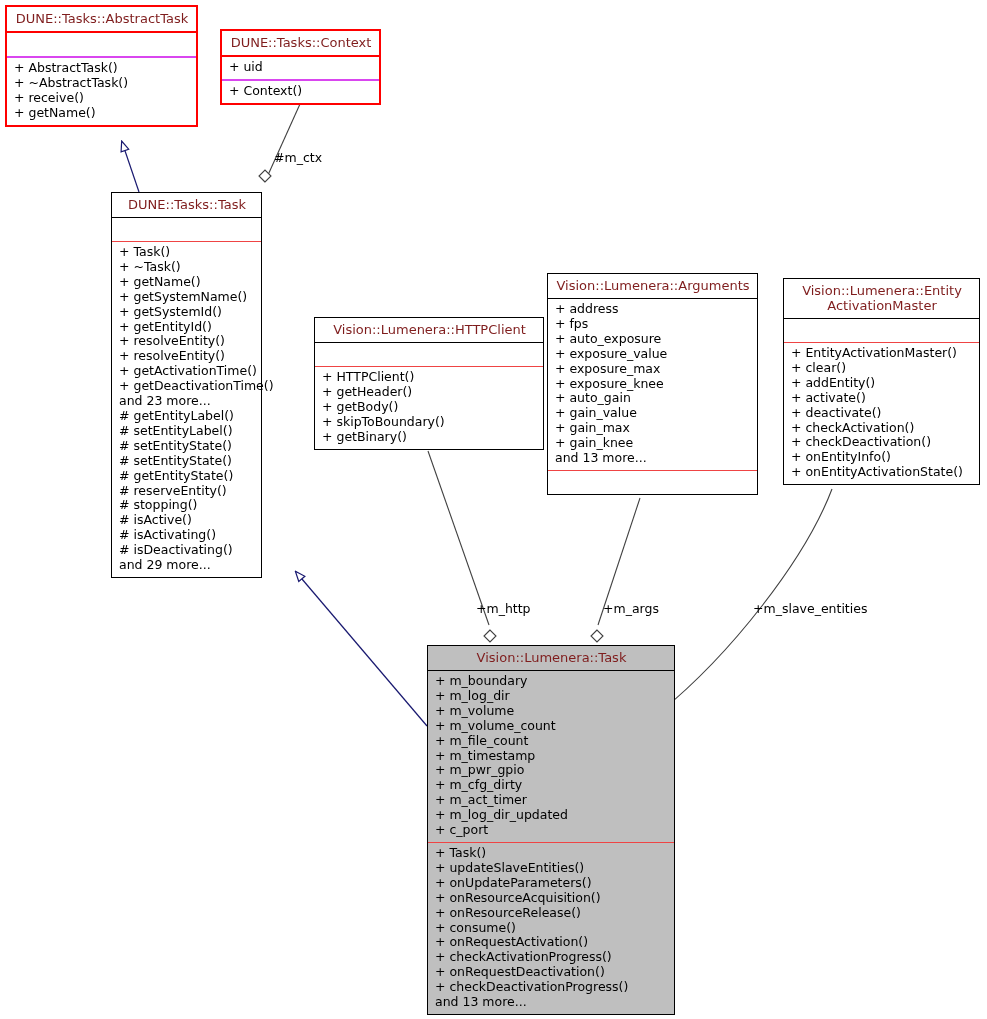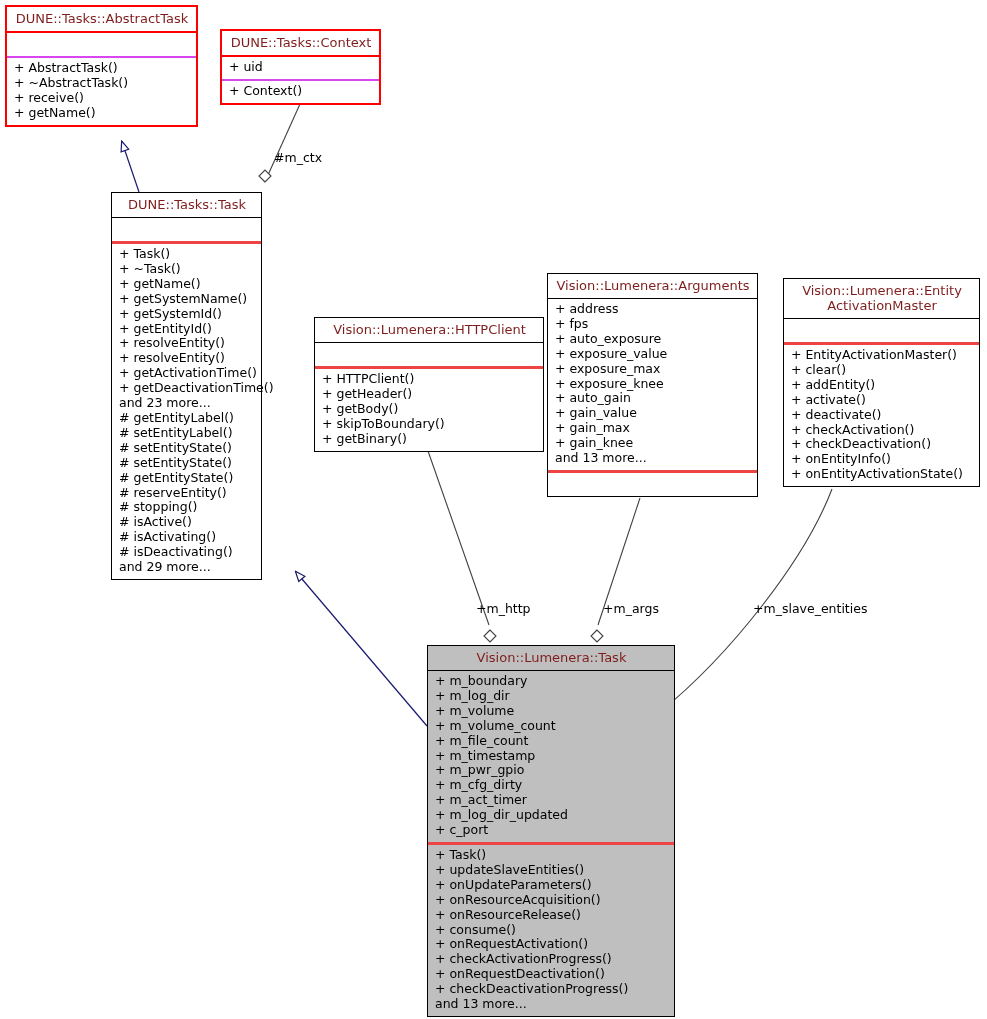--- a/index.html
+++ b/index.html
@@ -56,21 +56,21 @@
   .node:not(.red) > .title { border-bottom: 1px solid #000000; }
 
   .compartment {
     font-size: 12.5px;
     color: #000000;
     line-height: 14.9px;
     padding: 3px 24px 4px 7px;
     background: #ffffff;
   }
   .node.red > .compartment { border-bottom: 2px solid #d946ef; }
-  .node:not(.red) > .compartment { border-bottom: 3px solid #ef4444; }
+  .node:not(.red) > .compartment { border-bottom: 1px solid #ef4444; }
   .node > .compartment.last { border-bottom: none; }
   .compartment.empty {
     height: 17px;
     padding-top: 3px;
     padding-bottom: 3px;
   }
   .member { white-space: pre; }
 
   .edge-label {
     position: absolute;

